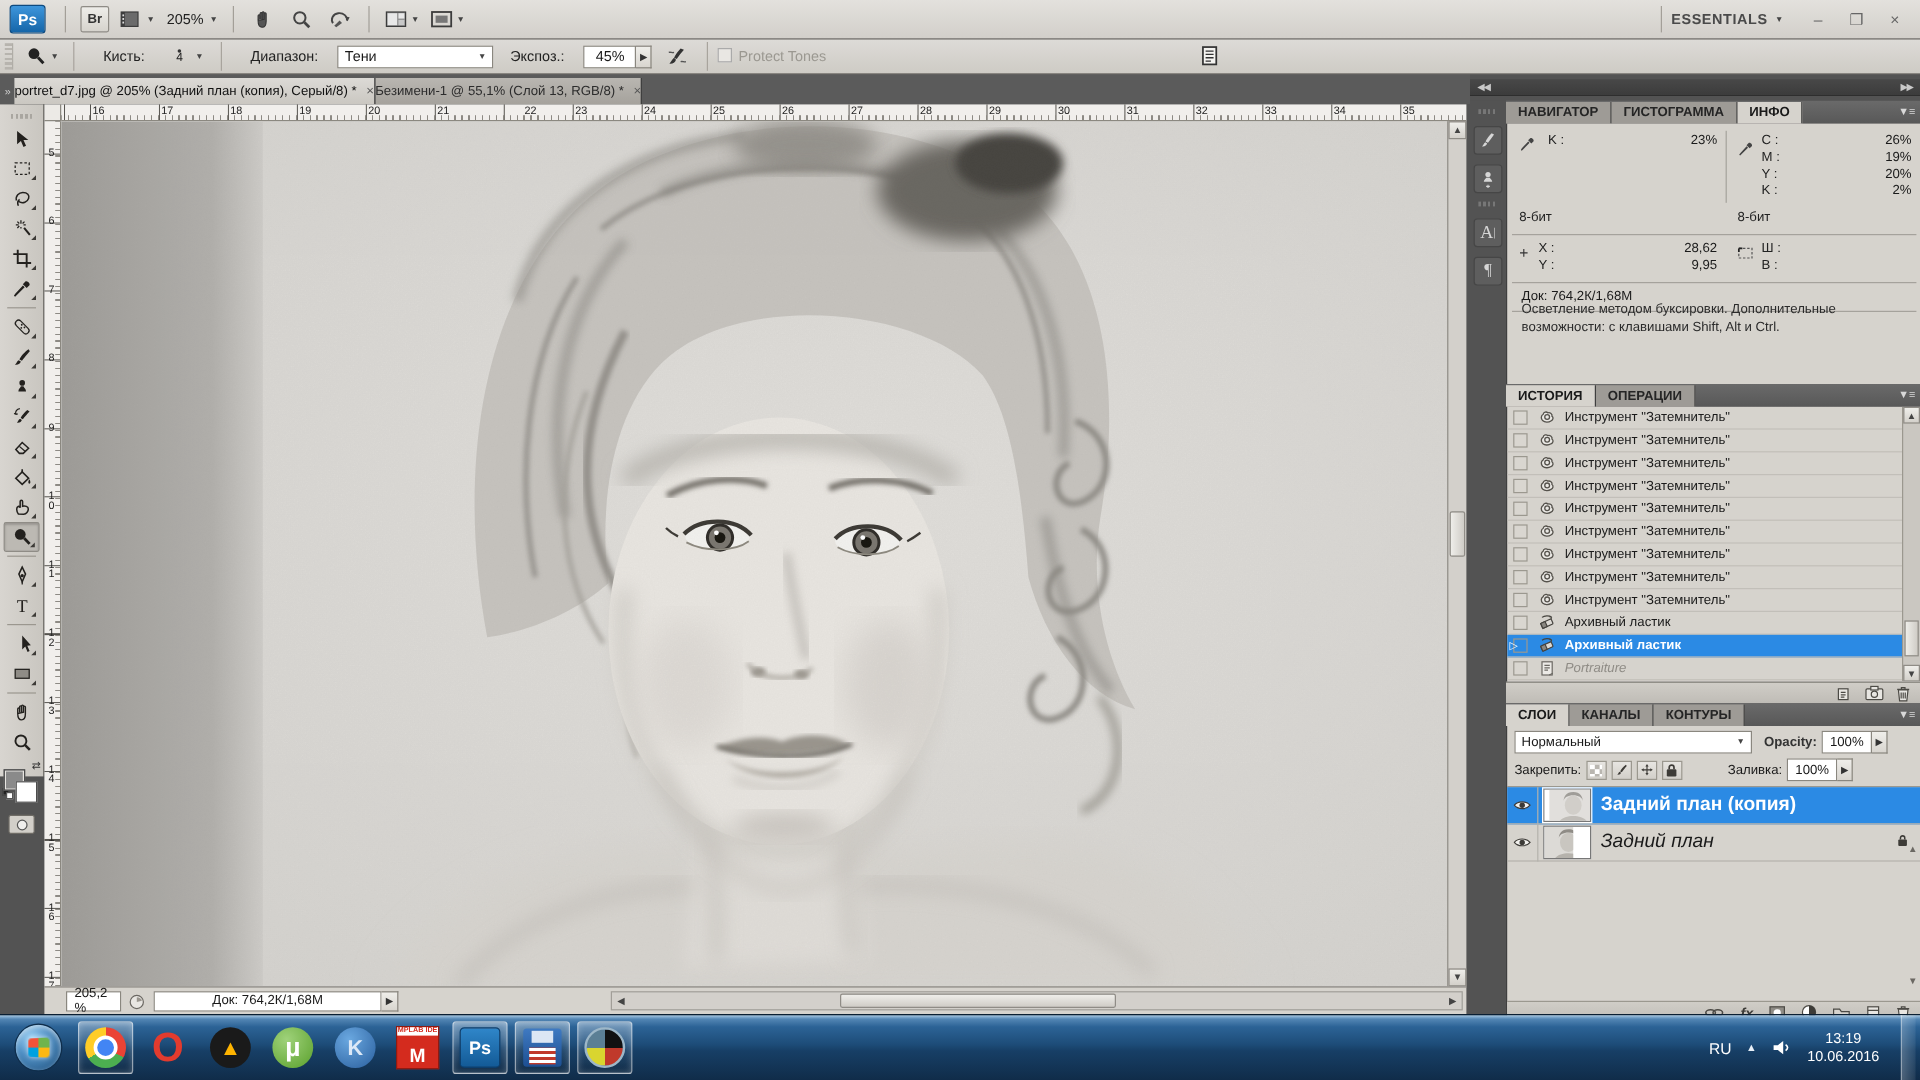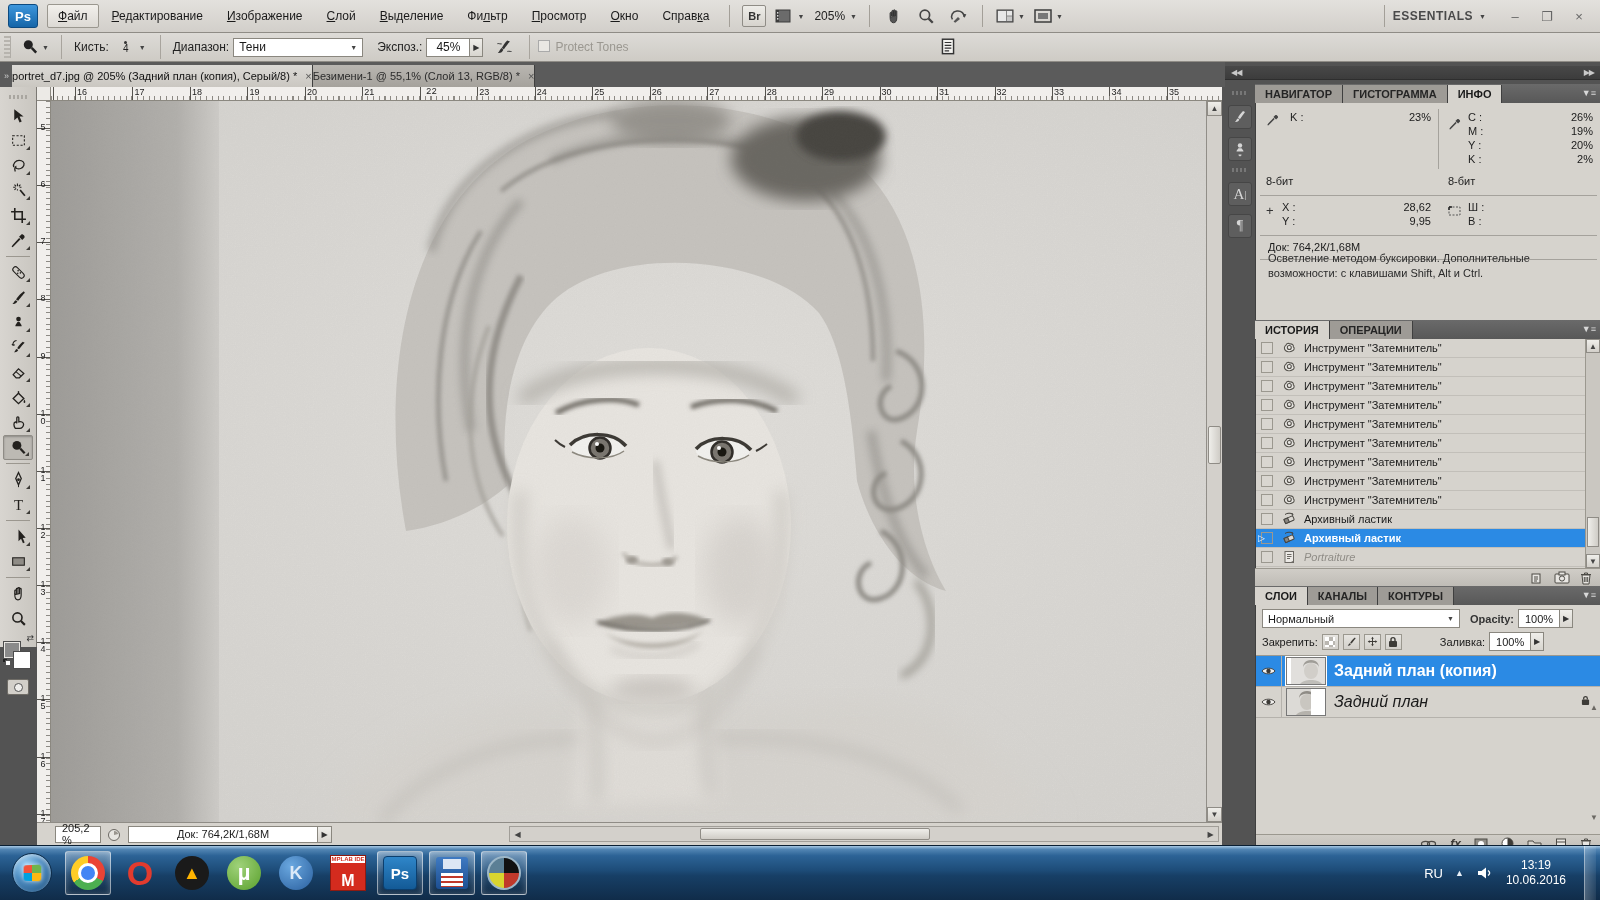--- a/index.html
+++ b/index.html
@@ -19,21 +19,21 @@
   #zoom-readout{font-size:12px;color:#222;padding:0 2px;}
   #workspace-area{margin-left:auto;display:flex;align-items:center;}
   #workspace-label{font-weight:bold;color:#4a4a4a;letter-spacing:.5px;font-size:12px;}
   .winbtn{width:26px;height:20px;display:flex;align-items:center;justify-content:center;color:#666;font-size:13px;margin-left:6px;}
   svg.ic{display:block;}
 
   
   #optionsbar{position:absolute;left:0;top:33px;width:1600px;height:29px;background:linear-gradient(180deg,#dddbd7,#cecbc5);border-bottom:1px solid #8f8c86;display:flex;align-items:center;font-size:12px;}
   .grip{width:7px;height:22px;margin:0 4px;background:repeating-linear-gradient(180deg,#b7b4ae 0 2px,transparent 2px 4px);border-right:1px solid #b0ada7;}
   .opt-sep{width:1px;height:24px;background:#a8a49d;margin:0 8px;}
-  .opt-label{margin:0 4px;color:#222;}
+  .opt-label{margin:0 16px;color:#222;}
   .opt-input{background:#fff;border:1px solid #8a877f;height:19px;display:flex;align-items:center;justify-content:center;padding:0 4px;}
   .spin-btn{width:13px;height:19px;border:1px solid #8a877f;border-left:none;background:linear-gradient(180deg,#efeeea,#d8d5cf);display:flex;align-items:center;justify-content:center;font-size:8px;color:#333;}
   #brush-preview{width:26px;height:22px;display:flex;flex-direction:column;align-items:center;justify-content:center;line-height:9px;font-size:10px;color:#222;}
   #brush-preview .dot{width:3px;height:3px;border-radius:50%;background:#333;}
   #range-select{width:130px;height:19px;background:#fff;border:1px solid #8a877f;display:flex;align-items:center;justify-content:space-between;padding:0 5px;}
   .checkbox{width:12px;height:12px;border:1px solid #aaa;background:#e9e7e3;margin-right:5px;}
   .disabled-label{color:#9b9891;}
 
   
   #tabrow{position:absolute;left:0;top:62px;width:1225px;height:25px;background:#5b5b5b;display:flex;align-items:flex-end;}
@@ -172,31 +172,20 @@
   #tray .lang{font-size:13px;}
   #tray .tray-caret{font-size:9px;color:#e8f0f8;}
   #clock{text-align:center;font-size:12px;line-height:15px;padding-right:6px;}
   #show-desktop{width:12px;height:55px;background:linear-gradient(90deg,rgba(255,255,255,.25),rgba(255,255,255,.08));border-left:1px solid rgba(255,255,255,.5);}
 </style>
 </head>
 <body>
 
 <div id="menubar">
   <div id="ps-logo">Ps</div>
-  <div id="menu-items" style="display:flex;">
-      <div class="menu-item"><u>Ф</u>айл</div>
-      <div class="menu-item"><u>Р</u>едактирование</div>
-      <div class="menu-item"><u>И</u>зображение</div>
-      <div class="menu-item"><u>С</u>лой</div>
-      <div class="menu-item"><u>В</u>ыделение</div>
-      <div class="menu-item">Фи<u>л</u>ьтр</div>
-      <div class="menu-item"><u>П</u>росмотр</div>
-      <div class="menu-item"><u>О</u>кно</div>
-      <div class="menu-item">Справ<u>к</u>а</div>
-    </div>
   <div class="mb-sep"></div>
   <div class="mb-btn mb-box">Br</div>
   <div class="mb-btn">
     <svg class="ic" width="20" height="16" viewBox="0 0 20 16">
         <rect x="2" y="2" width="14" height="12" fill="#6b6b6b" stroke="#3c3c3c"></rect>
         <rect x="2" y="2" width="3" height="12" fill="#3c3c3c"></rect>
         <rect x="3" y="4" width="1.4" height="1.6" fill="#ddd"></rect>
         <rect x="3" y="7" width="1.4" height="1.6" fill="#ddd"></rect>
         <rect x="3" y="10" width="1.4" height="1.6" fill="#ddd"></rect>
       </svg>
@@ -453,21 +442,21 @@
     </div>
 
   <div id="ruler-corner"></div>
   <div id="ruler-h">
       <span class="num" style="left: 26px;">16</span>
       <span class="num" style="left: 83.47px;">17</span>
       <span class="num" style="left: 140.94px;">18</span>
       <span class="num" style="left: 198.41px;">19</span>
       <span class="num" style="left: 255.88px;">20</span>
       <span class="num" style="left: 313.35px;">21</span>
-      <span class="num" style="left: 375px; font-family: Liberation Mono, monospace;">22</span>
+      <span class="num" style="left: 386px;">22</span>
       <span class="num" style="left: 428.29px;">23</span>
       <span class="num" style="left: 485.76px;">24</span>
       <span class="num" style="left: 543.23px;">25</span>
       <span class="num" style="left: 600.7px;">26</span>
       <span class="num" style="left: 658.17px;">27</span>
       <span class="num" style="left: 715.64px;">28</span>
       <span class="num" style="left: 773.11px;">29</span>
       <span class="num" style="left: 830.58px;">30</span>
       <span class="num" style="left: 888.05px;">31</span>
       <span class="num" style="left: 945.52px;">32</span>

